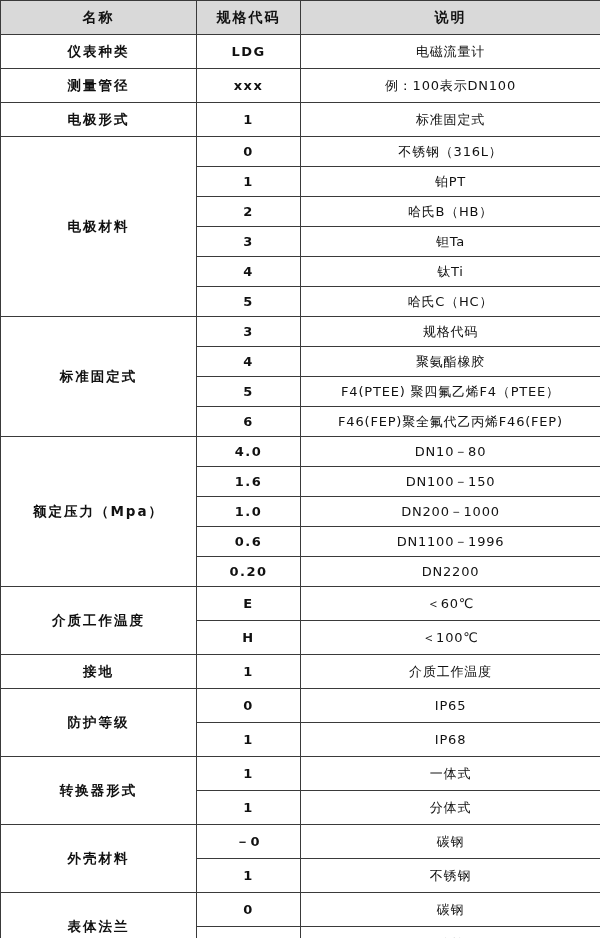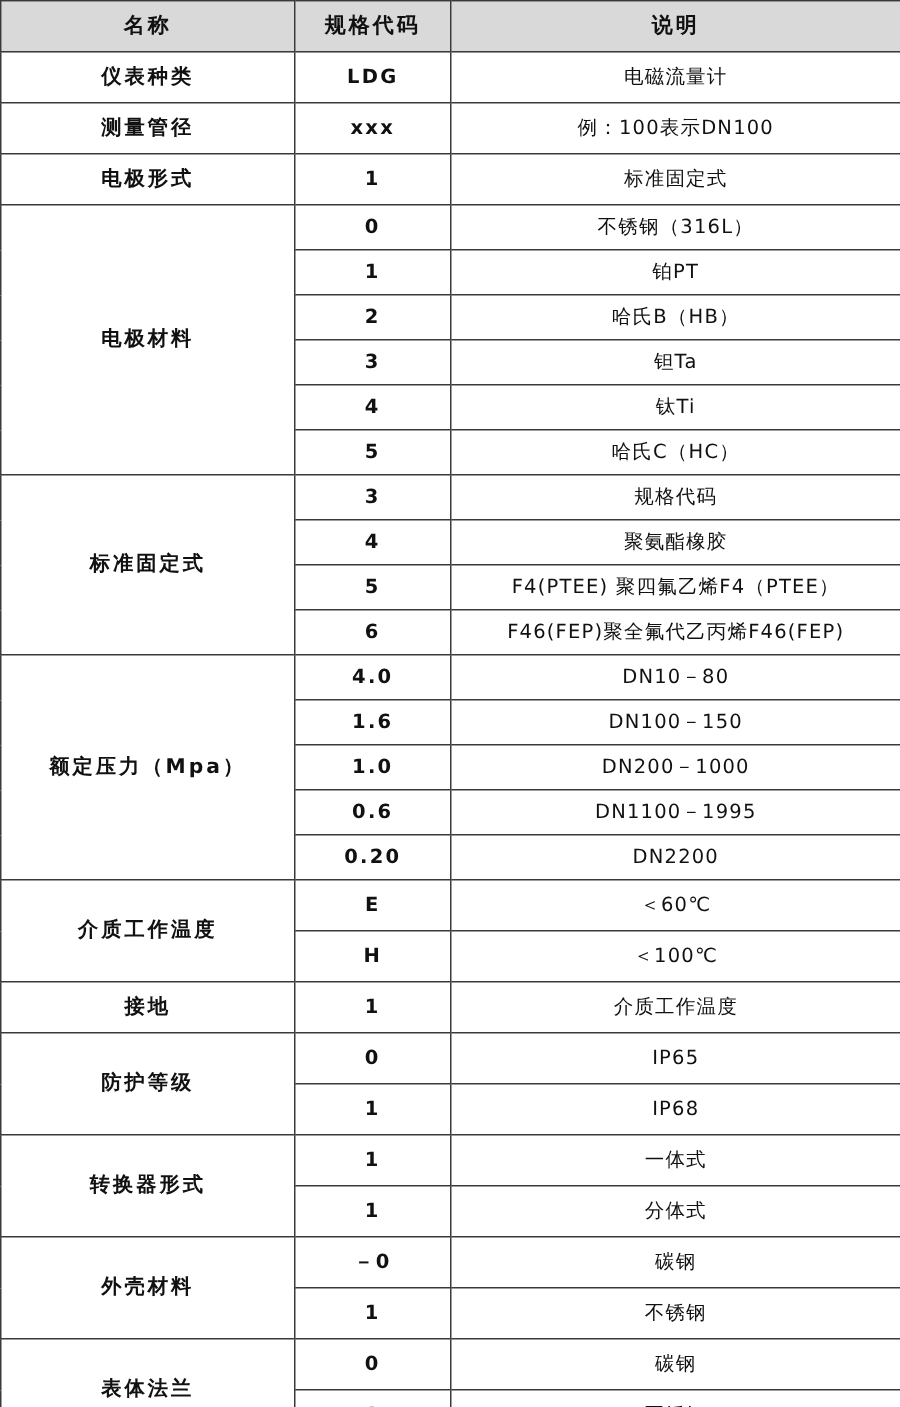--- a/index.html
+++ b/index.html
@@ -162,21 +162,21 @@
       <tr>
         <td class="code">1.6</td>
         <td class="desc">DN100－150</td>
       </tr>
       <tr>
         <td class="code">1.0</td>
         <td class="desc">DN200－1000</td>
       </tr>
       <tr>
         <td class="code">0.6</td>
-        <td class="desc">DN1100－1995</td>
+        <td class="desc">DN1100－1996</td>
       </tr>
       <tr>
         <td class="code">0.20</td>
         <td class="desc">DN2200</td>
       </tr>
 
       <tr class="tall">
         <td class="name" rowspan="2">介质工作温度</td>
         <td class="code">E</td>
         <td class="desc">＜60℃</td>

